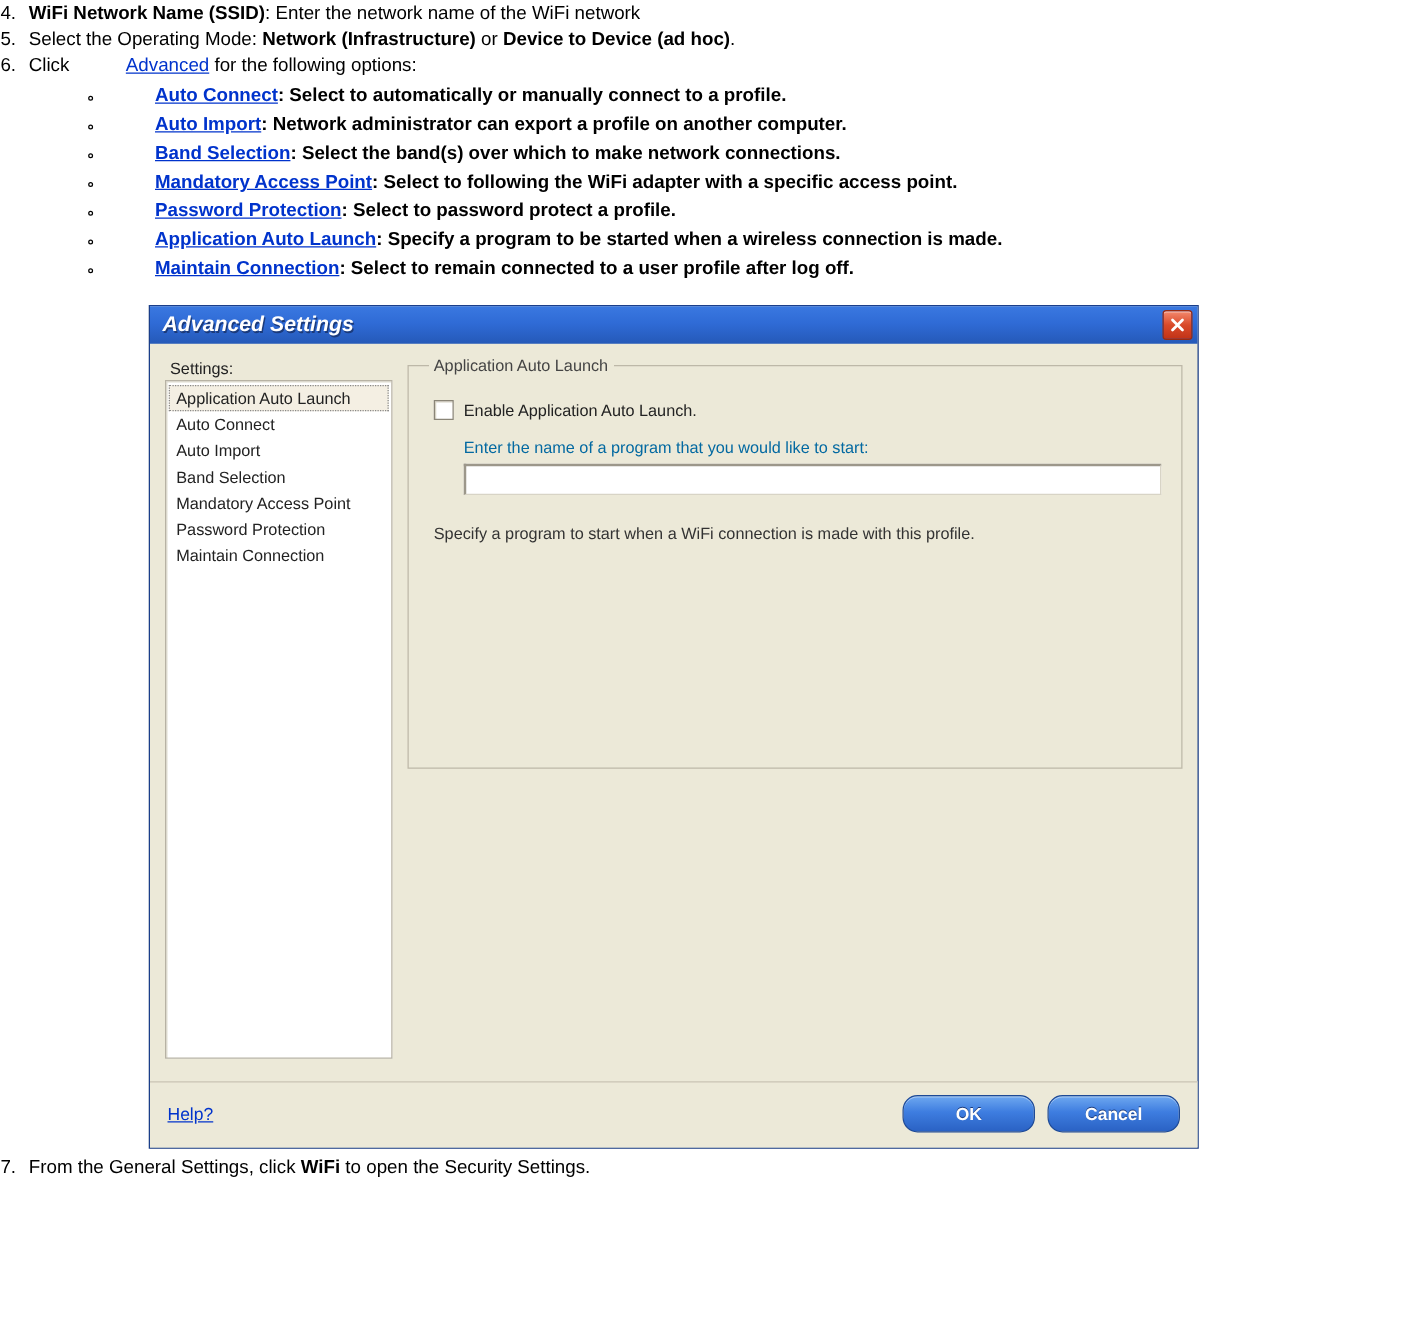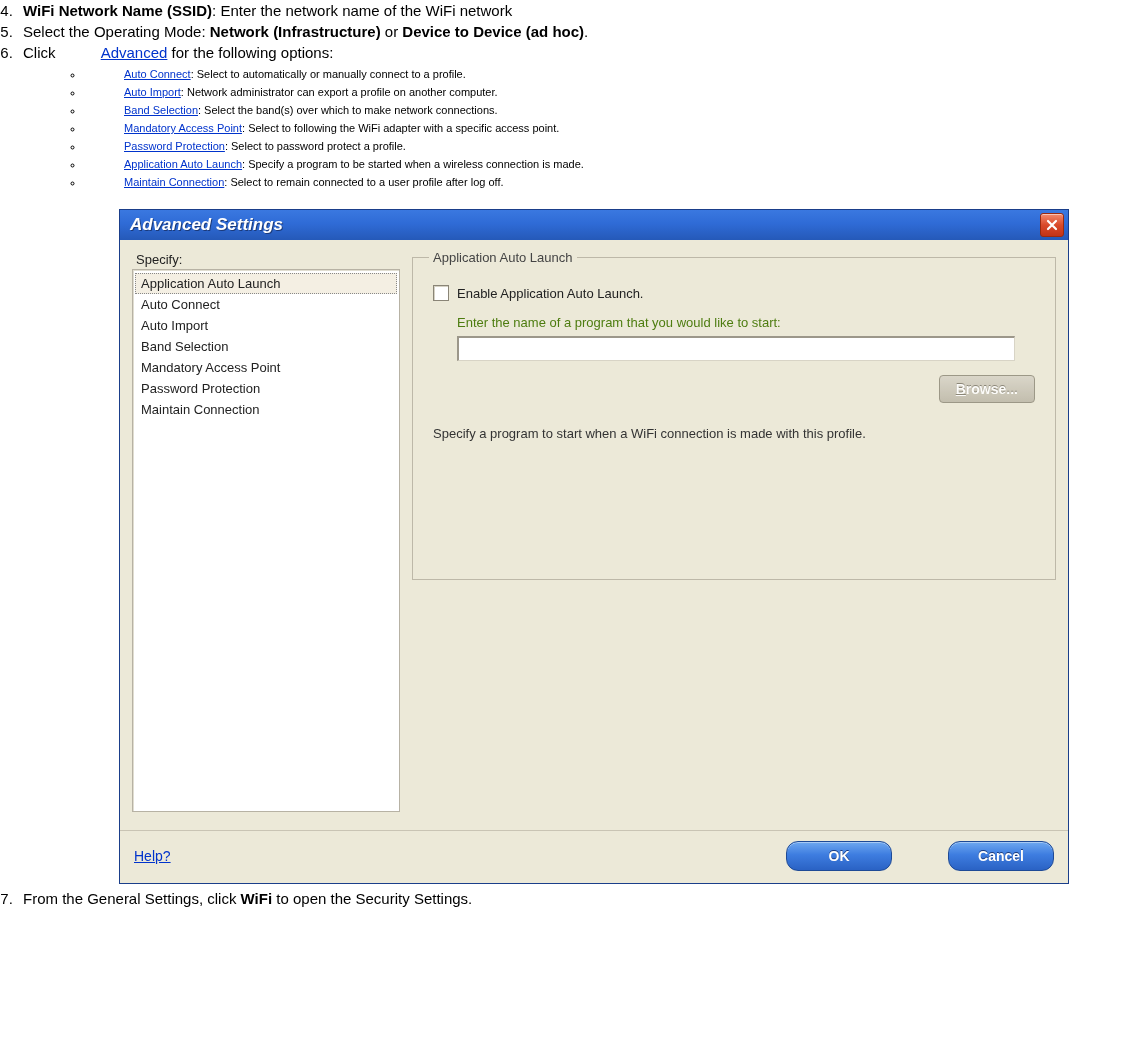--- a/index.html
+++ b/index.html
@@ -18,36 +18,37 @@
   ol.main-list > li {
     padding: 2px 0 2px 6px;
   }
   ul.sub-list {
     list-style: circle;
     margin: 4px 0 6px 0;
     padding-left: 60px;
   }
   ul.sub-list > li {
     padding: 3px 0;
-    font-size: 11px;
+    font-size: 15px;
+    font-weight: bold;
   }
   ul.sub-list > li::marker {
     font-size: 9px;
   }
   a.link {
     color: #0033cc;
     text-decoration: underline;
     margin-left: 41px;
   }
   b { font-weight: bold; }
 
   
   .dialog-wrap {
     margin: 18px 16px 2px 96px;
-    width: 950px;
+    width: 840px;
   }
   .dialog {
     border: 1px solid #1a3e8a;
     background: #ece9d8;
     font-family: Tahoma, Verdana, sans-serif;
     font-size: 12px;
     color: #333;
   }
   .titlebar {
     height: 30px;
@@ -132,21 +133,21 @@
   .win-checkbox {
     width: 14px;
     height: 14px;
     border: 1px solid #8a8577;
     background: #fff;
     box-shadow: inset 1px 1px 0 #d6d2c4;
   }
   .checkbox-label { font-size: 13px; color: #222; }
   .hint {
     font-size: 13px;
-    color: #4d7c0f;
+    color: #0369a1;
     margin: 8px 0 6px 28px;
   }
   .path-input {
     margin: 0 0 0 28px;
     width: 555px;
     height: 22px;
     border-top: 2px solid #9c978a;
     border-left: 2px solid #9c978a;
     border-right: 1px solid #d8d4c6;
     border-bottom: 1px solid #d8d4c6;
@@ -174,21 +175,20 @@
     margin: 22px 4px 0 4px;
     line-height: 1.35;
   }
 
   .button-bar {
     border-top: 1px solid #c9c4b4;
     padding: 10px 14px 12px 14px;
     display: flex;
     align-items: center;
     background: #ece9d8;
-    gap: 46px;
   }
   .help-link {
     color: #0033cc;
     text-decoration: underline;
     font-size: 14px;
     flex: 1;
   }
   .xp-btn {
     min-width: 104px;
     height: 28px;
@@ -254,21 +254,21 @@
           <span class="titlebar-title">Advanced Settings</span>
           <div class="close-btn">
             <svg width="12" height="12" viewBox="0 0 12 12">
               <path d="M2 2 L10 10 M10 2 L2 10" stroke="#fff" stroke-width="2.2" stroke-linecap="round"></path>
             </svg>
           </div>
         </div>
 
         <div class="dialog-body">
           <div class="settings-col">
-            <div class="settings-label">Specify:</div>
+            <div class="settings-label">Settings:</div>
             <div class="settings-listbox">
               <div class="settings-item selected">Application Auto Launch</div>
               <div class="settings-item">Auto Connect</div>
               <div class="settings-item">Auto Import</div>
               <div class="settings-item">Band Selection</div>
               <div class="settings-item">Mandatory Access Point</div>
               <div class="settings-item">Password Protection</div>
               <div class="settings-item">Maintain Connection</div>
             </div>
           </div>
@@ -279,25 +279,20 @@
 
               <div class="checkbox-row">
                 <div class="win-checkbox"></div>
                 <span class="checkbox-label">Enable Application Auto Launch.</span>
               </div>
 
               <div class="hint">Enter the name of a program that you would like to start:</div>
 
               <div class="path-input"></div>
 
-              <div class="browse-row">
-                <div class="browse-btn">
-                  <span><u>B</u>rowse...</span>
-                </div>
-              </div>
 
               <div class="desc">Specify a program to start when a WiFi connection is made with this profile.</div>
             </fieldset>
           </div>
         </div>
 
         <div class="button-bar">
           <a href="#" class="help-link">Help?</a>
           <div class="xp-btn">OK</div>
           <div class="xp-btn">Cancel</div>

